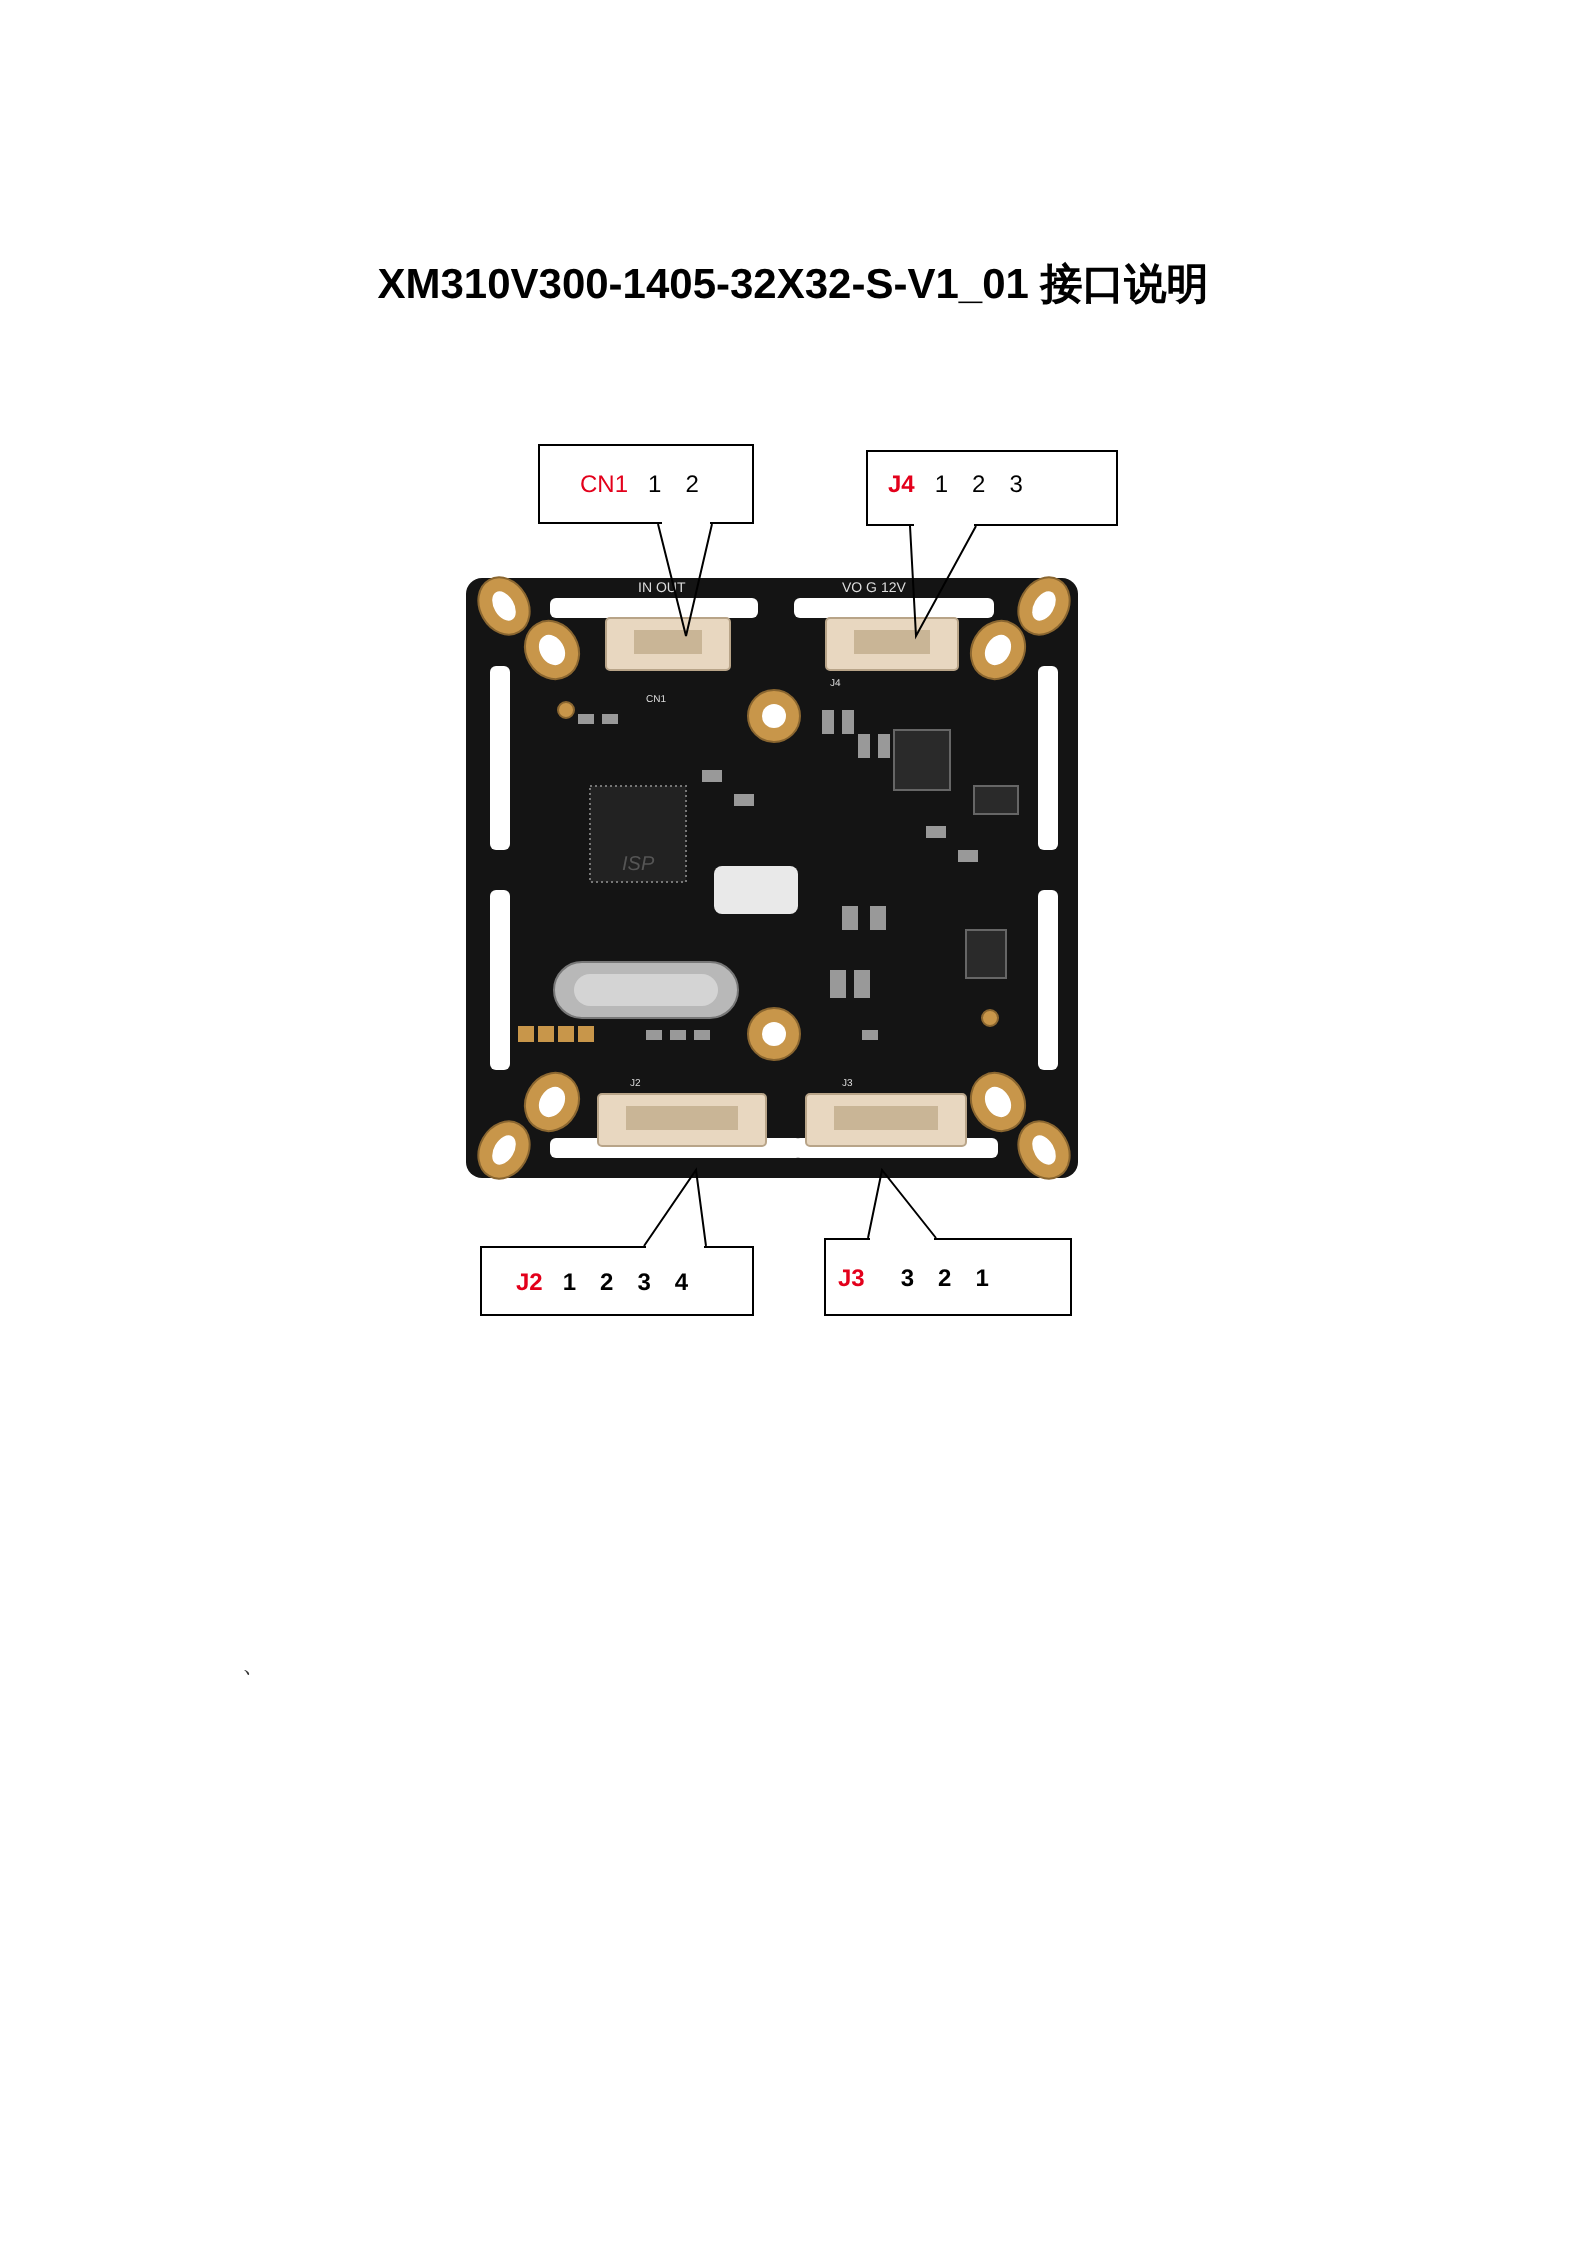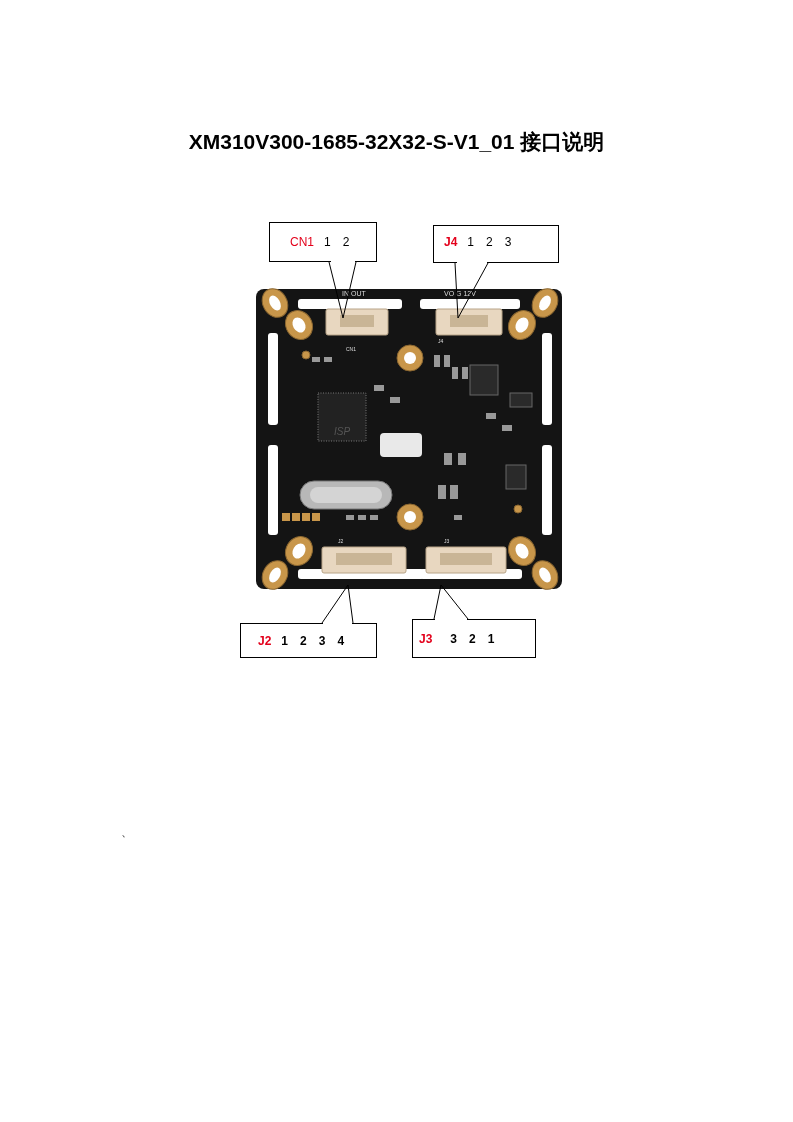--- a/index.html
+++ b/index.html
@@ -5,28 +5,28 @@
   html, body { margin: 0; padding: 0; background: #ffffff; }
   body { width: 793px; height: 1122px; position: relative; overflow: hidden;
          font-family: "Liberation Sans", "DejaVu Sans", sans-serif; }
   .title { position: absolute; left: 0; width: 793px; top: 128px; text-align: center;
            font-size: 21px; font-weight: bold; color: #000; letter-spacing: 0px; }
   .callout { position: absolute; background: #fff; border: 1px solid #000; box-sizing: border-box;
              font-size: 12px; color: #000; display: flex; align-items: center; z-index: 3; }
   .callout .lbl { color: #e3001b; margin-right: 10px; }
   .callout .pin { margin-right: 12px; }
   .callout.bold { font-weight: bold; }
-  .board-wrap { position: absolute; left: 254px; top: 285px; width: 312px; height: 310px; }
+  .board-wrap { position: absolute; left: 231px; top: 285px; width: 312px; height: 310px; }
   svg.lines { position: absolute; left: 0; top: 0; z-index: 4; pointer-events: none; }
   .mark { position: absolute; left: 121px; top: 824px; font-size: 12px; color: #333; }
 </style>
 </head>
 <body>
 
-<div class="title">XM310V300-1685-32X32-S-V1_01 接口说明</div>
+<div class="title">XM310V300-1405-32X32-S-V1_01 接口说明</div>
 
 <div class="callout" style="left:269px; top:222px; width:108px; height:40px; padding-left:20px;">
   <span class="lbl">CN1</span>
   <span class="pin">1</span>
   <span class="pin">2</span>
 </div>
 
 <div class="callout bold" style="left:433px; top:225px; width:126px; height:38px; padding-left:10px; align-items:flex-start; padding-top:9px;">
   <span class="lbl">J4</span>
   <span class="pin" style="font-weight:normal">1</span>

